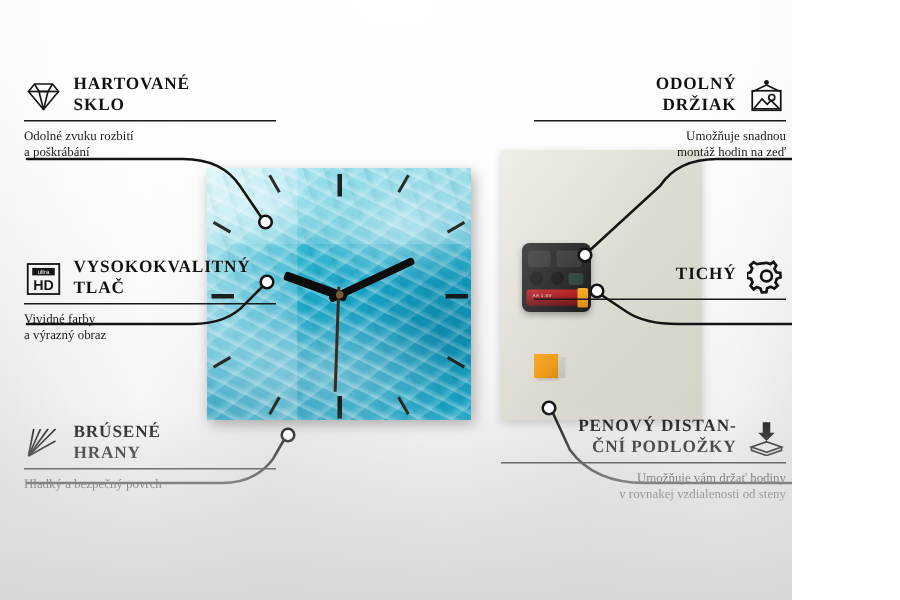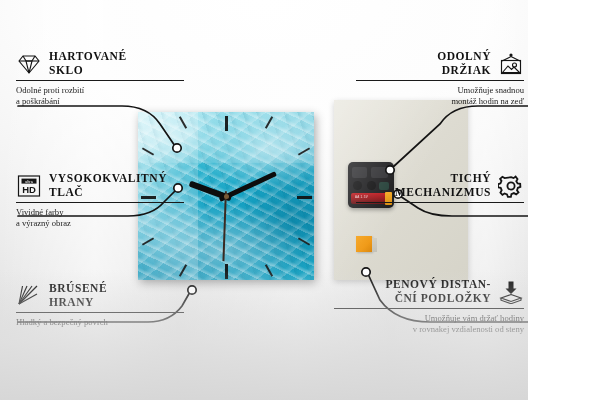--- a/index.html
+++ b/index.html
@@ -228,21 +228,21 @@
             <path d="M10 9 H16"></path>
         </svg>
       </span>
       <span class="title">
         <span>HARTOVANÉ</span><br>
         <span>SKLO</span>
       </span>
     </div>
     <div class="rule"></div>
     <div class="desc">
-      <span>Odolné proti rozbití</span><br>
+      <span>Odolné zvuku rozbití</span><br>
       <span>a poškrábání</span>
     </div>
   </div>
 
   <div class="feature left" style="top:172px;">
     <div class="head">
       <span class="ico">
         <svg viewBox="0 0 26 24" width="26" height="24">
           <rect x="2.5" y="2" width="21" height="20" fill="none" stroke="#141414" stroke-width="1.2"></rect>
           <rect x="5.5" y="4.6" width="15" height="5" fill="#141414"></rect>
@@ -304,21 +304,20 @@
     <div class="desc">
       <span>Umožňuje snadnou</span><br>
       <span>montáž hodin na zeď</span>
     </div>
   </div>
 
   <div class="feature right" style="top:172px;">
     <div class="head">
       <span class="title">
         <span>TICHÝ</span><br>
-        <span>MECHANIZMUS</span>
       </span>
       <span class="ico">
         <svg viewBox="0 0 26 24" width="26" height="24" fill="none" stroke="#141414" stroke-width="1.8">
           <path d="M13 3.2 l2.6 .9 2-1.5 1.9 2.4 -1.2 2.2 1.3 2.3 2.6 .4 .2 3 -2.5 .9 -.9 2.5 1.5 2.1 -2.3 2 -2.3-1.3 -2.5 1.1 -.5 2.6 -3 .1 -.9-2.5 -2.5-1 -2.1 1.5 -2-2.3 1.3-2.3 -1-2.5 -2.6-.5 -.1-3 2.5-.9 1-2.5 -1.4-2.1 2.3-2 2.2 1.3 z"></path>
           <circle cx="13" cy="12" r="3.6"></circle>
         </svg>
       </span>
     </div>
     <div class="rule"></div>
   </div>

